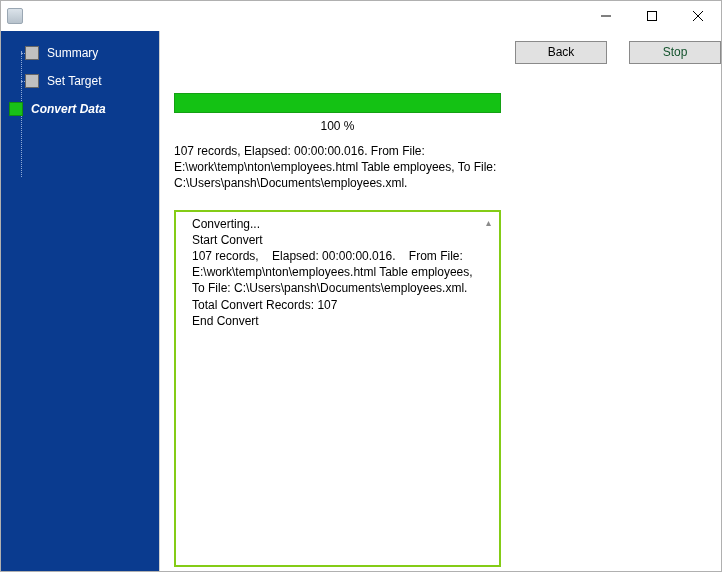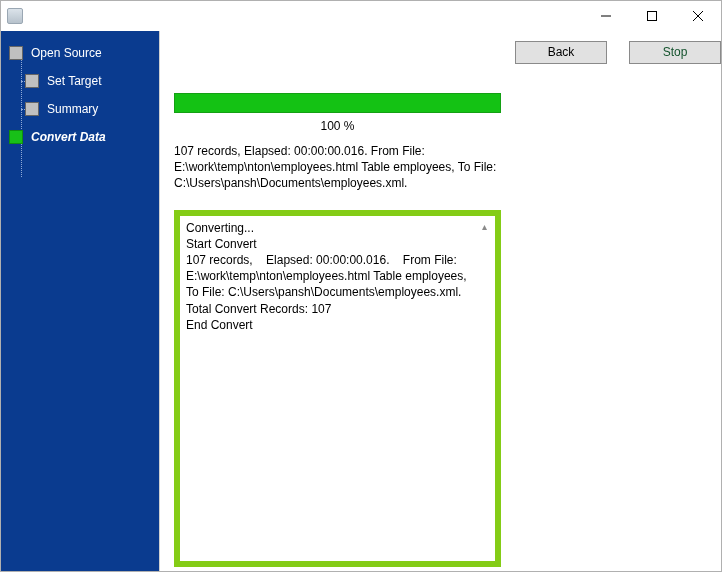--- a/index.html
+++ b/index.html
@@ -25,21 +25,21 @@
   .nav-item.child .branch { display:block; }
   .nav-item:not(.child) .branch { display:none; }
   .main { flex:1; display:flex; flex-direction:row; border-left:1px solid #cfcfcf; min-width:0; }
   .content { flex:1; padding:10px 14px 4px 14px; overflow:hidden; display:flex; flex-direction:column; min-height:0; }
   .spacer-top { height:52px; }
   .progress-outer { height:20px; border:1px solid #14a014; background:#14c214; }
   .progress-inner { height:100%; background:#14c214; }
   .progress-label { text-align:center; margin:6px 0 10px 0; }
   .status-text { line-height:1.35; margin-bottom:18px; }
   .output-label { margin-top:24px; margin-bottom:2px; }
-  .output-box { flex:1; border:6px solid #84cc16; padding:4px 6px; position:relative; overflow:hidden; background:#fff; min-height:0; }
+  .output-box { flex:1; border:2px solid #84cc16; padding:4px 16px; position:relative; overflow:hidden; background:#fff; min-height:0; }
   .output-text { white-space:pre-wrap; line-height:1.35; }
   .scroll-stub { position:absolute; right:2px; top:2px; width:17px; height:17px; display:flex; align-items:center; justify-content:center; color:#8a8a8a; font-size:10px; }
   .button-row { height:42px; display:flex; align-items:center; justify-content:center; gap:22px; border-top:0; }
   .btn { width:92px; height:23px; border:1px solid #8a8a8a; background:#e1e1e1; font-family:inherit; font-size:12px; color:#000; }
   .btn:disabled { color:#14532d; }
   .btn.primary { border:2px solid #0078d7; background:#e1e1e1; }
 </style>
 </head>
 <body>
 
@@ -66,33 +66,29 @@
             <line x1="10" y1="0" x2="0" y2="10"></line>
           </svg>
       </button>
     </div>
   </div>
 
   <div class="body">
     <div class="sidebar">
       <div class="tree-line"></div>
 
-      <div class="nav-item">
+      <div class="nav-item child">
+        <span class="branch"></span>
         <span class="bullet"></span>
-        <span class="nav-label">Open Source</span>
+        <span class="nav-label">Summary</span>
       </div>
       <div class="nav-item child">
         <span class="branch"></span>
         <span class="bullet"></span>
         <span class="nav-label">Set Target</span>
-      </div>
-      <div class="nav-item child">
-        <span class="branch"></span>
-        <span class="bullet"></span>
-        <span class="nav-label">Summary</span>
       </div>
       <div class="nav-item active">
         <span class="bullet active"></span>
         <span class="nav-label">Convert Data</span>
       </div>
     </div>
 
     <div class="main">
       <div class="content">
         <div class="spacer-top"></div>

